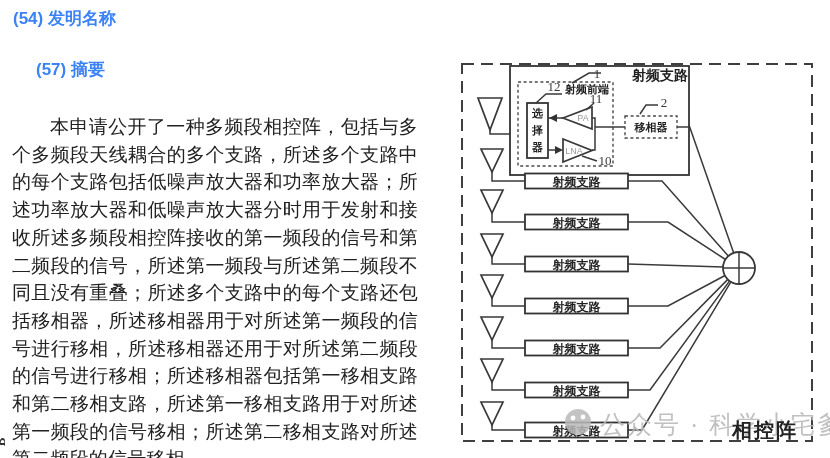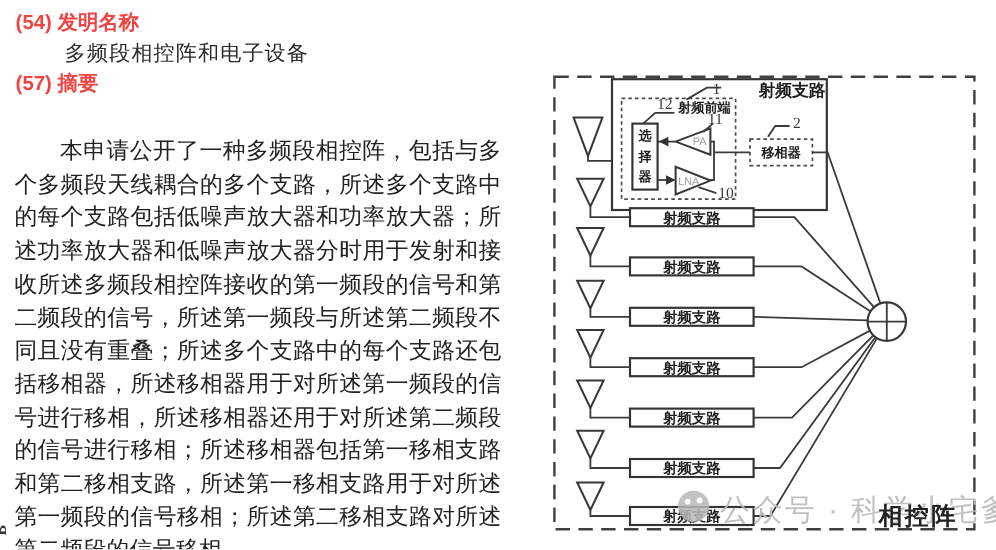--- a/index.html
+++ b/index.html
@@ -1,22 +1,22 @@
 <!DOCTYPE html>
 <html><head>
 <meta charset="utf-8">
 <style>
   html,body{margin:0;padding:0;background:#fff;}
   .canvas{position:relative;width:830px;height:458px;background:#ffffff;overflow:hidden;
           font-family:"Liberation Serif","DejaVu Serif",serif;color:#1c1c1c;}
   
   .sec-head{position:absolute;left:13px;font:bold 17px "Liberation Sans","DejaVu Sans",sans-serif;
-            color:#ef4444;white-space:nowrap;}
+            color:#3b82f6;white-space:nowrap;}
   .sec54{top:7px;}
-  .sec57{top:58px;}
+  .sec57{top:58px;margin-left:23px;}
   .inv-title{position:absolute;left:54px;top:32px;font:17.5px "Liberation Serif","DejaVu Serif",serif;
              color:#2a2a2a;white-space:nowrap;letter-spacing:1px;}
   .abstract{position:absolute;left:12px;top:84px;width:406px;
             font:19px/27.7px "Liberation Serif","DejaVu Serif",serif;color:#222;
             text-indent:2em;text-align:justify;letter-spacing:0.2px;margin-top:29px;}
   .margin-letter{position:absolute;left:-3px;top:434px;font:bold 13px "Liberation Serif",serif;
                  color:#333;transform:rotate(-90deg);}
   
   svg{position:absolute;left:0;top:0;}
   .ln{stroke:#3a3a3a;stroke-width:1.5;fill:none;}
@@ -33,21 +33,20 @@
   .ref{font:13px "Liberation Serif",serif;fill:#3a3a3a;text-anchor:middle;}
   .arraylabel{font:bold 20px "Liberation Sans","DejaVu Sans",sans-serif;fill:#222;letter-spacing:2px;}
   .wmtext{font:25px "Liberation Sans",sans-serif;fill:#b9b9b9;letter-spacing:2px;fill-opacity:0.9;}
 </style>
 </head>
 <body>
 
 <div class="canvas">
 
   <div class="sec-head sec54">(54) 发明名称</div>
-  <div class="inv-title">多频段相控阵和电子设备</div>
   <div class="sec-head sec57">(57) 摘要</div>
   <div class="abstract">本申请公开了一种多频段相控阵，包括与多个多频段天线耦合的多个支路，所述多个支路中的每个支路包括低噪声放大器和功率放大器；所述功率放大器和低噪声放大器分时用于发射和接收所述多频段相控阵接收的第一频段的信号和第二频段的信号，所述第一频段与所述第二频段不同且没有重叠；所述多个支路中的每个支路还包括移相器，所述移相器用于对所述第一频段的信号进行移相，所述移相器还用于对所述第二频段的信号进行移相；所述移相器包括第一移相支路和第二移相支路，所述第一移相支路用于对所述第一频段的信号移相；所述第二移相支路对所述第二频段的信号移相。</div>
   <div class="margin-letter">B</div>
 
   <svg width="830" height="458" viewBox="0 0 830 458">
 
     <rect x="462" y="64" width="350" height="377" class="outerdash"></rect>
 
     <g>
       <g>

